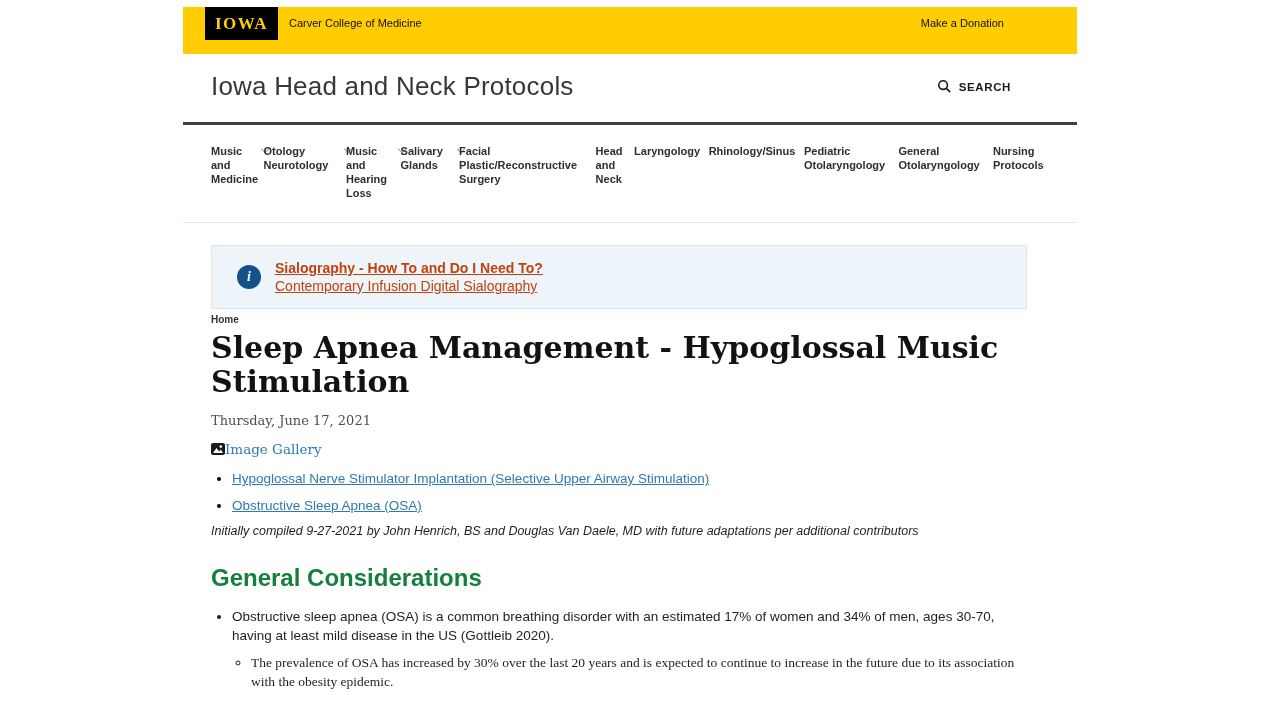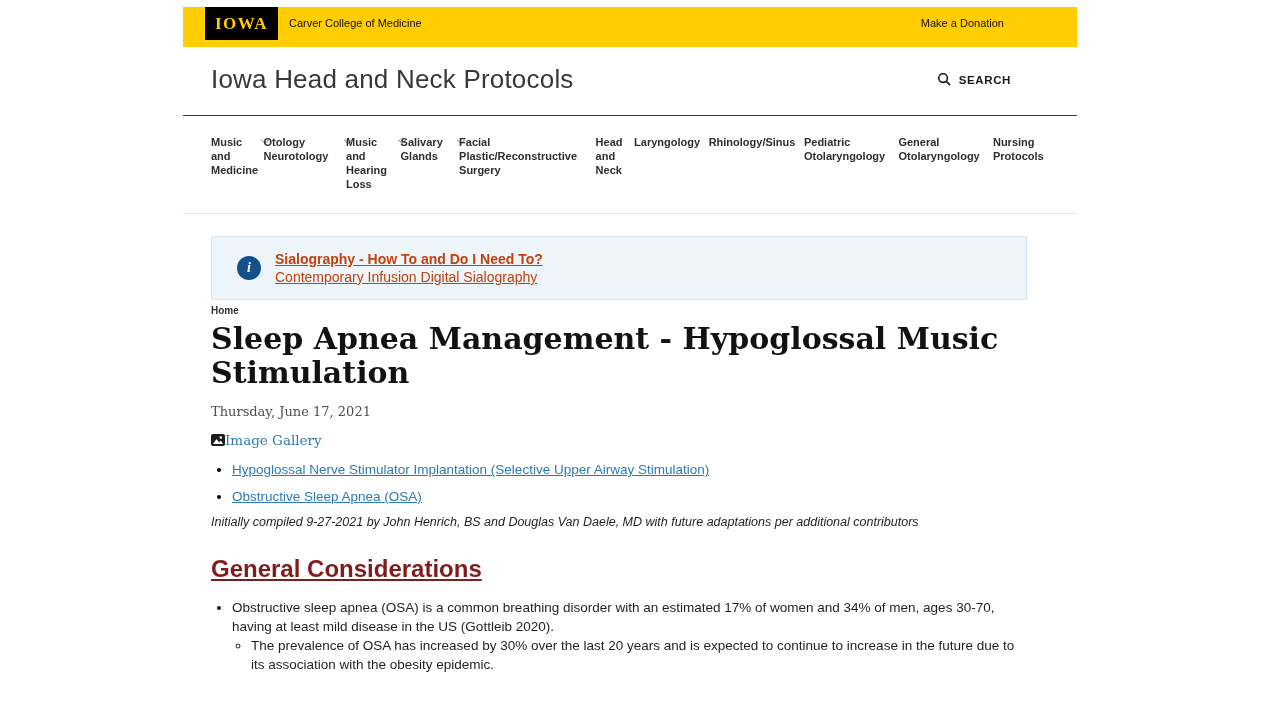--- a/index.html
+++ b/index.html
@@ -3,33 +3,33 @@
 <meta charset="utf-8">
 <style>
   * { margin:0; padding:0; box-sizing:border-box; }
   html,body { width:1280px; height:720px; overflow:hidden; background:#ffffff;
               font-family:"Liberation Sans", sans-serif; }
   a { text-decoration:none; }
 
   .container { width:894px; margin-left:183px; position:relative; }
 
   
-  .topbar { margin-top:7px; height:40px; background:#ffcd00; position:relative; }
+  .topbar { margin-top:7px; height:47px; background:#ffcd00; position:relative; }
   .logo-tile { position:absolute; left:22px; top:0; width:73px; height:33px;
                background:#000000; display:flex; align-items:center; justify-content:center; }
   .logo-text { color:#ffcd00; font-family:"Liberation Serif", serif; font-weight:bold;
                font-size:17px; letter-spacing:1.5px; }
   .college { position:absolute; left:106px; top:0; height:31px; display:flex; align-items:center;
              font-size:11px; color:#111111; }
   .donate { position:absolute; right:73px; top:0; height:31px; display:flex; align-items:center;
             font-size:11px; color:#111111; cursor:pointer; }
 
   
   .site-header { display:flex; align-items:center; justify-content:space-between;
-                 padding:17px 28px 20px 28px; border-bottom:1px solid #404040; }
+                 padding:17px 28px 20px 28px; border-bottom:3px solid #404040; }
   .site-title { font-size:26px; font-weight:400; color:#383838; letter-spacing:0.2px; }
   .search-btn { display:flex; align-items:center; gap:7px; cursor:pointer;
                 padding-right:38px; background:none; border:none; }
   .search-label { font-size:11.5px; font-weight:bold; color:#1a1a1a; letter-spacing:0.6px; }
 
   
   .nav { display:flex; justify-content:space-between; align-items:flex-start;
          padding:19px 28px 22px 28px; border-bottom:1px solid #e7e7e7; min-height:68px; }
   .nav-item { position:relative; font-size:11px; font-weight:bold; color:#2e2e2e;
               line-height:14px; display:block; cursor:pointer; }
@@ -55,24 +55,24 @@
                   font-weight:bold; font-size:30px; line-height:34px; color:#121212; max-width:820px; }
   .date { margin-top:14px; font-family:"DejaVu Serif","Liberation Serif",serif;
           font-size:13px; color:#4f4f4f; }
   .gallery-row { margin-top:13px; display:flex; align-items:center; cursor:pointer; }
   .gallery-link { font-family:"DejaVu Serif","Liberation Serif",serif; font-size:13.5px; color:#2d7ab2; }
   .return-label { margin-top:24px; font-size:13.5px; color:#1a1a1a; }
   ul.return-list { margin-top:12px; padding-left:21px; }
   ul.return-list li { margin-bottom:8px; font-size:13.5px; line-height:19px; }
   ul.return-list a { color:#2d7ab2; text-decoration:underline; }
   .byline { margin-top:9px; font-size:12.5px; font-style:italic; color:#1f1f1f; }
-  h2.section-heading { margin-top:26px; font-size:24px; font-weight:bold; color:#7f1d1d;text-decoration:underline; }
+  h2.section-heading { margin-top:26px; font-size:24px; font-weight:bold; color:#15803d; }
   ul.bullets { margin-top:15px; padding-left:21px; }
   ul.bullets > li { font-size:13.5px; line-height:19px; color:#1f1f1f; margin-bottom:8px; }
-  ul.bullets ul { margin-top:0; padding-left:19px; list-style-type:circle; }
+  ul.bullets ul { margin-top:8px; padding-left:19px; list-style-type:circle;font-family:Liberation Serif, serif; }
   ul.bullets ul > li { font-size:13.5px; line-height:19px; color:#1f1f1f; margin-bottom:8px; }
 </style>
 </head>
 <body>
 
 <div class="container">
 
   <div class="topbar">
     <a class="logo-tile">
       <span class="logo-text">IOWA</span>

